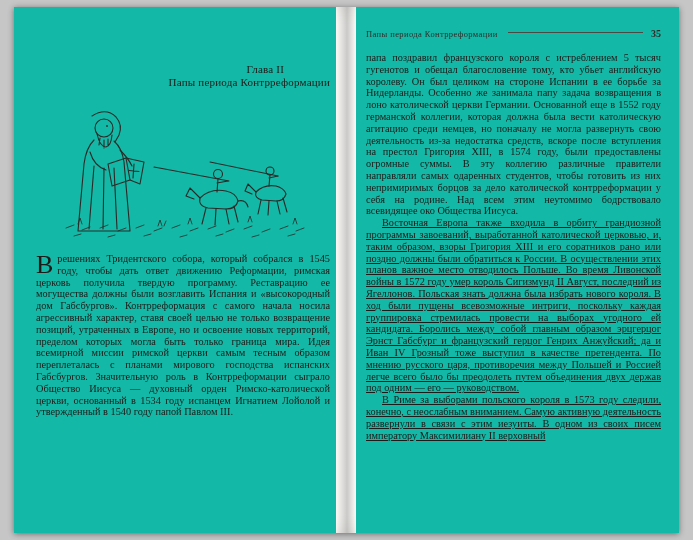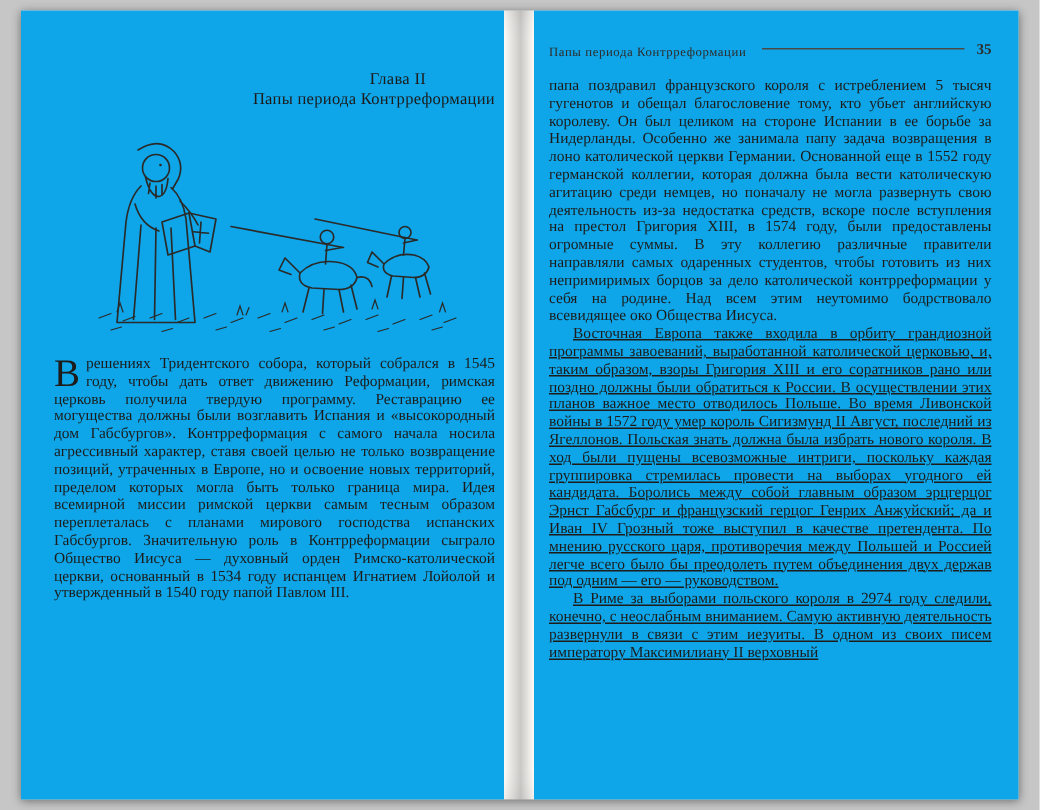--- a/index.html
+++ b/index.html
@@ -11,22 +11,22 @@
     overflow: hidden;
     position: relative;
   }
   .scan {
     position: absolute; left: 14px; top: 7px;
     width: 665px; height: 526px;
     background: #fcfbf8;
     box-shadow: 0 1px 6px rgba(0,0,0,.45), inset 0 0 20px rgba(0,0,0,.10);
     display: flex;
   }
-  .page { background: #0ea5e9; position: relative; box-sizing: border-box; }
-  .page.left  { width: 322px; padding: 40px 6px 0 22px; }
+  .page { background: #14b8a6; position: relative; box-sizing: border-box; }
+  .page.left  { width: 322px; padding: 56px 6px 0 22px; }
   .gutter {
     width: 20px;
     background: linear-gradient(to right, rgba(0,0,0,0) 0%, rgba(0,0,0,.14) 40%, rgba(0,0,0,.20) 55%, rgba(0,0,0,0) 100%);
   }
   .page.right { flex: 1; padding: 21px 18px 0 10px; }
 
   
   .chapter-head { text-align: right; line-height: 13px; font-size: 11px; letter-spacing: .2px; margin-bottom: 6px; }
   .chapter-label { padding-right: 46px; }
 
@@ -116,17 +116,17 @@
   <div class="page right">
     <div class="running-head">
       <span class="rh-title">Папы периода Контрреформации</span>
       <span class="rh-rule"></span>
       <span class="rh-num">35</span>
     </div>
 
     <div class="body">
       <p class="para">папа поздравил французского короля с истреблением 5 тысяч гугенотов и обещал благословение тому, кто убьет английскую королеву. Он был целиком на стороне Испании в ее борьбе за Нидерланды. Особенно же занимала папу задача возвращения в лоно католической церкви Германии. Основанной еще в 1552 году германской коллегии, которая должна была вести католическую агитацию среди немцев, но поначалу не могла развернуть свою деятельность из-за недостатка средств, вскоре после вступления на престол Григория XIII, в 1574 году, были предоставлены огромные суммы. В эту коллегию различные правители направляли самых одаренных студентов, чтобы готовить из них непримиримых борцов за дело католической контрреформации у себя на родине. Над всем этим неутомимо бодрствовало всевидящее око Общества Иисуса.</p>
       <p class="para indent">Восточная Европа также входила в орбиту грандиозной программы завоеваний, выработанной католической церковью, и, таким образом, взоры Григория XIII и его соратников рано или поздно должны были обратиться к России. В осуществлении этих планов важное место отводилось Польше. Во время Ливонской войны в 1572 году умер король Сигизмунд II Август, последний из Ягеллонов. Польская знать должна была избрать нового короля. В ход были пущены всевозможные интриги, поскольку каждая группировка стремилась провести на выборах угодного ей кандидата. Боролись между собой главным образом эрцгерцог Эрнст Габсбург и французский герцог Генрих Анжуйский; да и Иван IV Грозный тоже выступил в качестве претендента. По мнению русского царя, противоречия между Польшей и Россией легче всего было бы преодолеть путем объединения двух держав под одним — его — руководством.</p>
-      <p class="para indent">В Риме за выборами польского короля в 2974 году следили, конечно, с неослабным вниманием. Самую активную деятельность развернули в связи с этим иезуиты. В одном из своих писем императору Максимилиану II верховный</p>
+      <p class="para indent">В Риме за выборами польского короля в 1573 году следили, конечно, с неослабным вниманием. Самую активную деятельность развернули в связи с этим иезуиты. В одном из своих писем императору Максимилиану II верховный</p>
     </div>
   </div>
 
 </div>
 
 </body></html>

